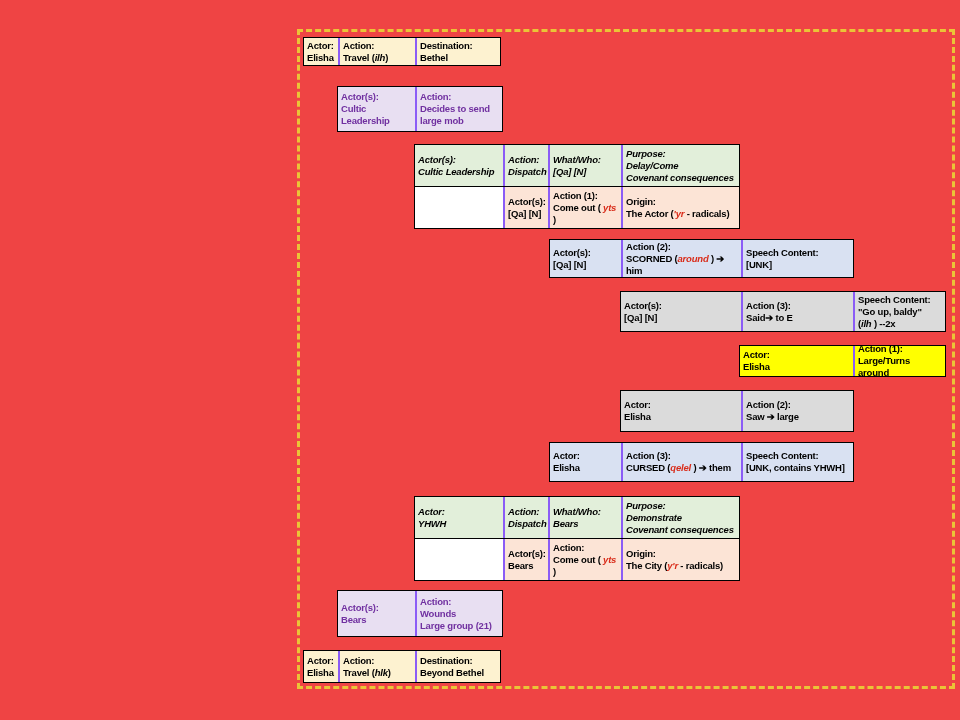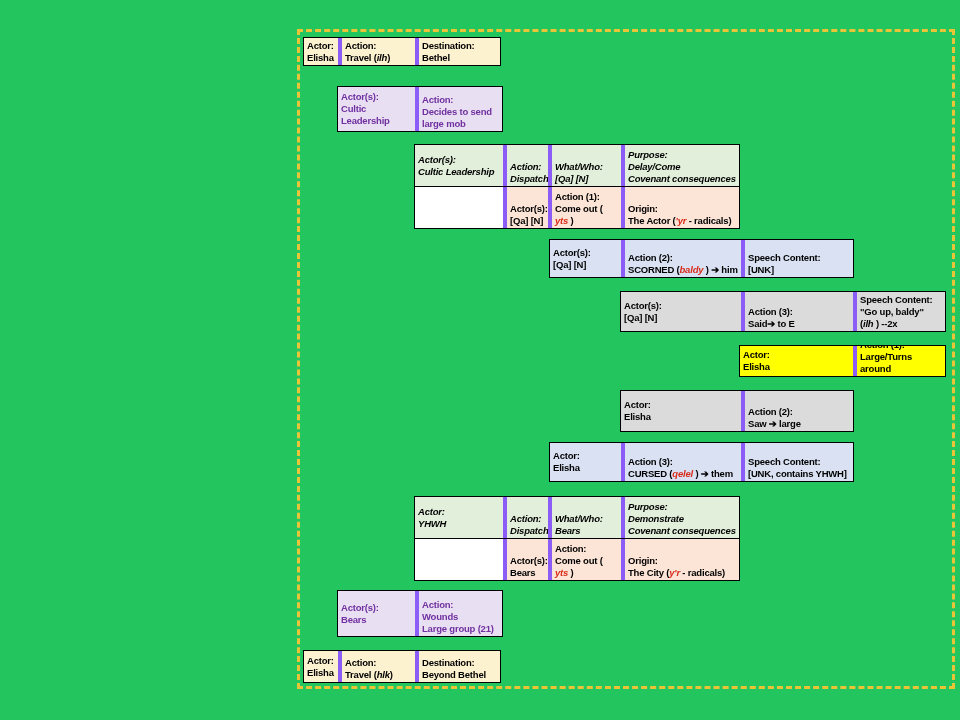--- a/index.html
+++ b/index.html
@@ -1,27 +1,27 @@
 <!DOCTYPE html>
 <html style="--cream: #FDF2D0; --purple-fill: #E8DFF2; --purple-text: #7030A0; --green: #E2EFDA; --pink: #FCE4D6; --blue: #D9E1F2; --gray: #DBDBDB; --yellow: #FFFF00; --red-lex: #D92C1A; --frame-dash: #EAC437;"><head>
 <meta charset="utf-8">
 <style>
   html,body{margin:0;padding:0;background:#fff;}
-  .canvas{position:relative;width:960px;height:720px;background:#22c55e;overflow:hidden;
+  .canvas{position:relative;width:960px;height:720px;background:#ef4444;overflow:hidden;
           font-family:"Liberation Sans",sans-serif;font-weight:bold;font-size:9.5px;
           line-height:12px;color:#000;letter-spacing:-0.2px;}
   .frame{position:absolute;left:297px;top:29px;width:658px;height:660px;box-sizing:border-box;
          border:3px dashed var(--frame-dash,#EAC437);}
   .card{position:absolute;box-sizing:border-box;border:1.5px solid #000;background:#fff;
         display:flex;flex-direction:column;z-index:2;}
   .crow{display:flex;flex:1;min-height:0;}
   .crow + .crow{border-top:1px solid #000;}
   .cell{box-sizing:border-box;padding:1px 3px;display:flex;flex-direction:column;
         justify-content:center;overflow:hidden;flex:0 0 auto;}
-  .cell + .cell{border-left:4px solid #8b5cf6;justify-content:flex-end;}
+  .cell + .cell{border-left:2px solid #8b5cf6;}
   .cell.grow{flex:1 1 auto;}
   .lbl{white-space:nowrap;}
   .val{white-space:pre-line;}
   .lex{font-style:italic;}
   
   .cream .cell{background:var(--cream,#FDF2D0);}
   .purple .cell{background:var(--purple-fill,#E8DFF2);color:var(--purple-text,#7030A0);}
   .blue .cell{background:var(--blue,#D9E1F2);}
   .gray .cell{background:var(--gray,#DBDBDB);}
   .yellow .cell{background:var(--yellow,#FFFF00);}
@@ -105,21 +105,21 @@
   </div>
 
   <div class="card blue" style="left:549px;top:239px;width:305px;height:39px;">
     <div class="crow">
       <div class="cell" style="width:71px">
         <div class="lbl">Actor(s):</div>
         <div class="val"><span>[Qa] [N]</span></div>
       </div>
       <div class="cell" style="width:120px">
         <div class="lbl">Action (2):</div>
-        <div class="val"><span>SCORNED (</span><span class="lex">baldy</span><span> ) ➔ him</span></div>
+        <div class="val"><span>SCORNED (</span><span class="lex">around</span><span> ) ➔ him</span></div>
       </div>
       <div class="cell grow">
         <div class="lbl">Speech Content:</div>
         <div class="val"><span>[UNK]</span></div>
       </div>
     </div>
   </div>
 
   <div class="card gray" style="left:620px;top:291px;width:326px;height:41px;">
     <div class="crow">

